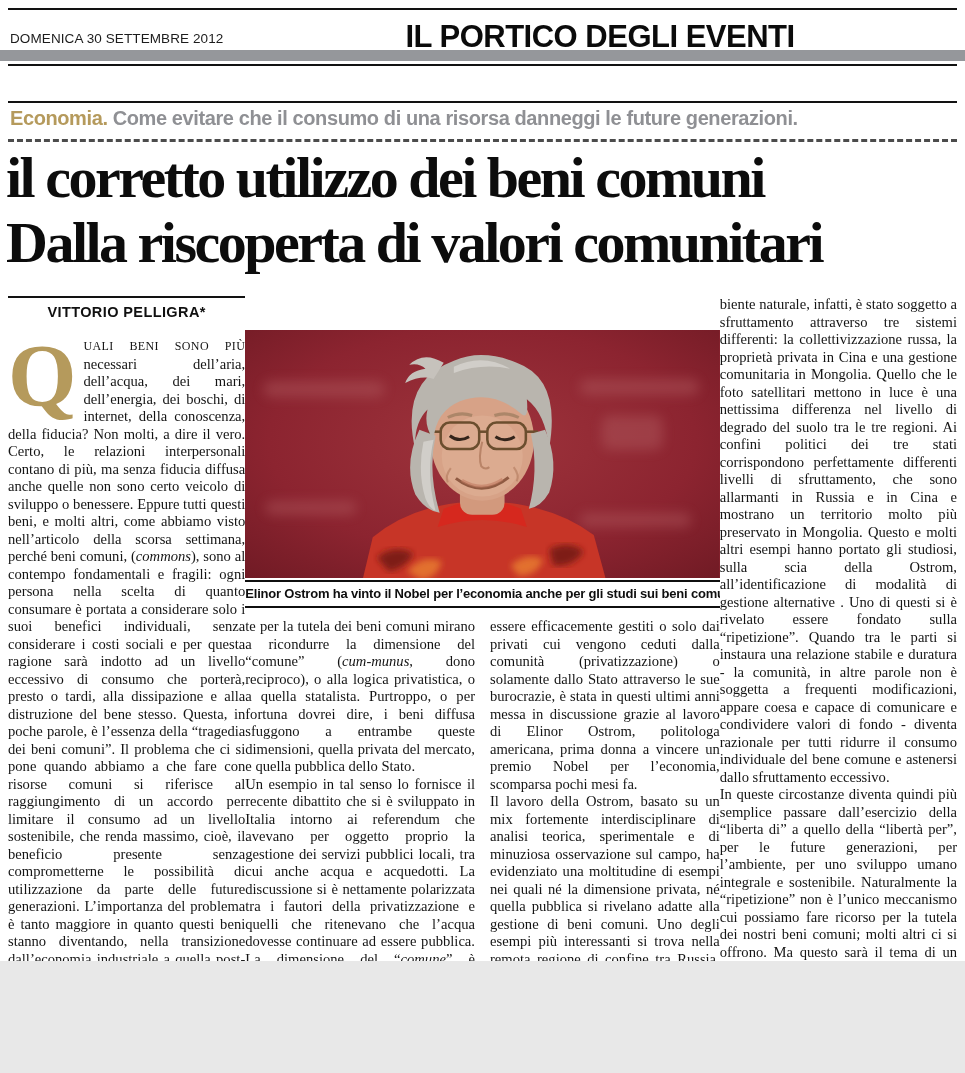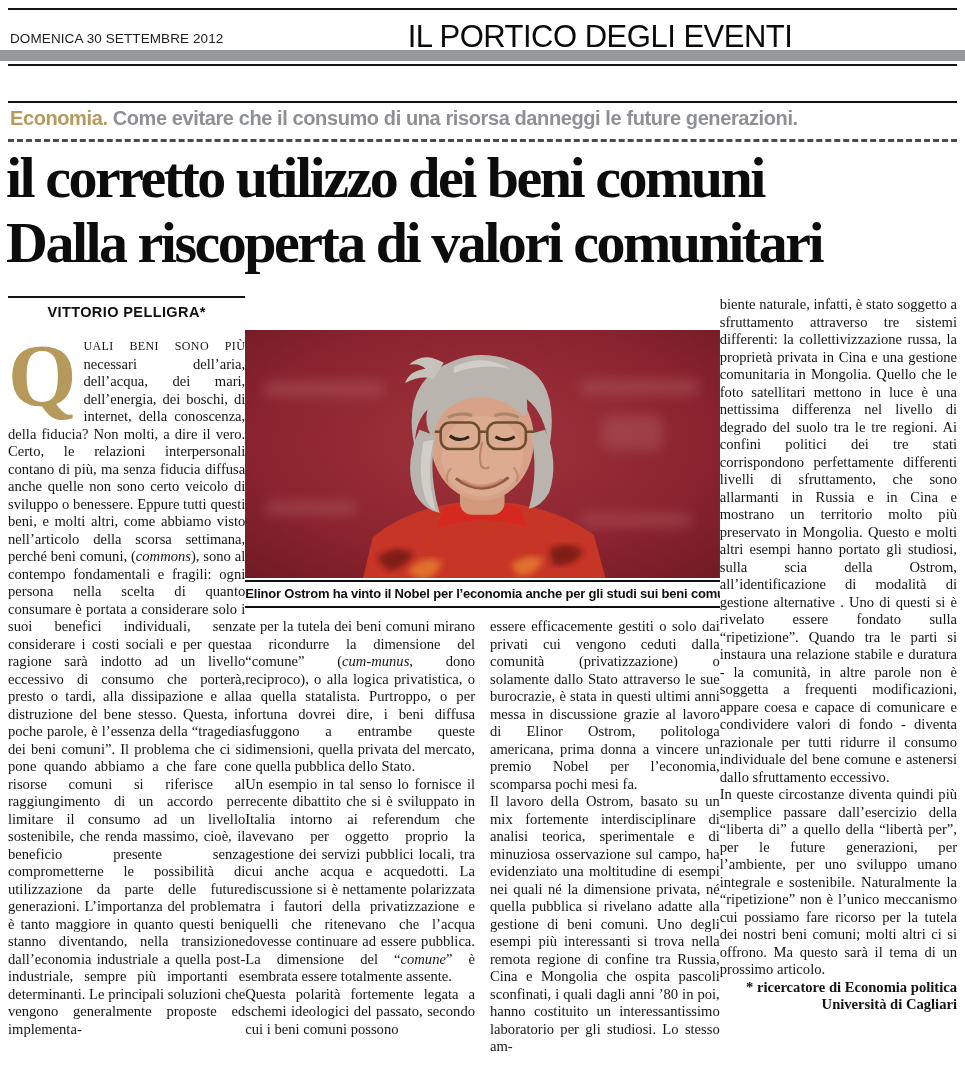--- a/index.html
+++ b/index.html
@@ -1,26 +1,26 @@
 <!DOCTYPE html>
 <html><head>
 <meta charset="utf-8">
 <style>
   html,body{margin:0;padding:0;background:#e8e8e8;}
-  .page{position:relative;width:965px;height:1073px;margin:0 auto;background:#fff;
+  .page{position:relative;width:965px;height:961px;margin:0 auto;background:#fff;
         font-family:"Liberation Serif",serif;overflow:hidden;color:#141414;}
   .hrule{position:absolute;left:8px;right:8px;height:2px;background:#121212;}
   .rule-top{top:8px;}
   .rule-under-bar{top:64px;}
   .rule-kicker{top:101px;}
   .bar-gray{position:absolute;left:0;right:0;top:50px;height:11px;background:#95979b;}
   .date{position:absolute;left:10px;top:31px;font-family:"Liberation Sans",sans-serif;
         font-size:13.5px;letter-spacing:.1px;color:#1c1c1c;white-space:nowrap;}
   .masthead{position:absolute;left:0;right:0;top:19px;text-align:center;padding-left:235px;
-        font-family:"Liberation Sans",sans-serif;font-weight:normal;font-size:31px;
+        font-family:"Liberation Sans",sans-serif;font-weight:bold;font-size:31px;
         letter-spacing:-.5px;color:#0b0b0b;white-space:nowrap;}
   .kicker{position:absolute;left:10px;top:107px;font-family:"Liberation Sans",sans-serif;
         font-weight:bold;font-size:20px;letter-spacing:-.4px;white-space:nowrap;}
   .kicker-section{color:#b59a5c;}
   .kicker-rest{color:#8f9094;}
   .dashed-rule{position:absolute;left:8px;right:8px;top:139px;border-top:3px dashed #4c4c4c;}
   .headline{position:absolute;left:6px;top:145px;width:955px;font-weight:bold;font-size:58px;
         line-height:65px;letter-spacing:-2.5px;color:#0c0c0c;white-space:nowrap;}
   .content{position:absolute;left:8px;right:8px;top:296px;bottom:0;display:grid;
         grid-template-columns:repeat(4,1fr);}

